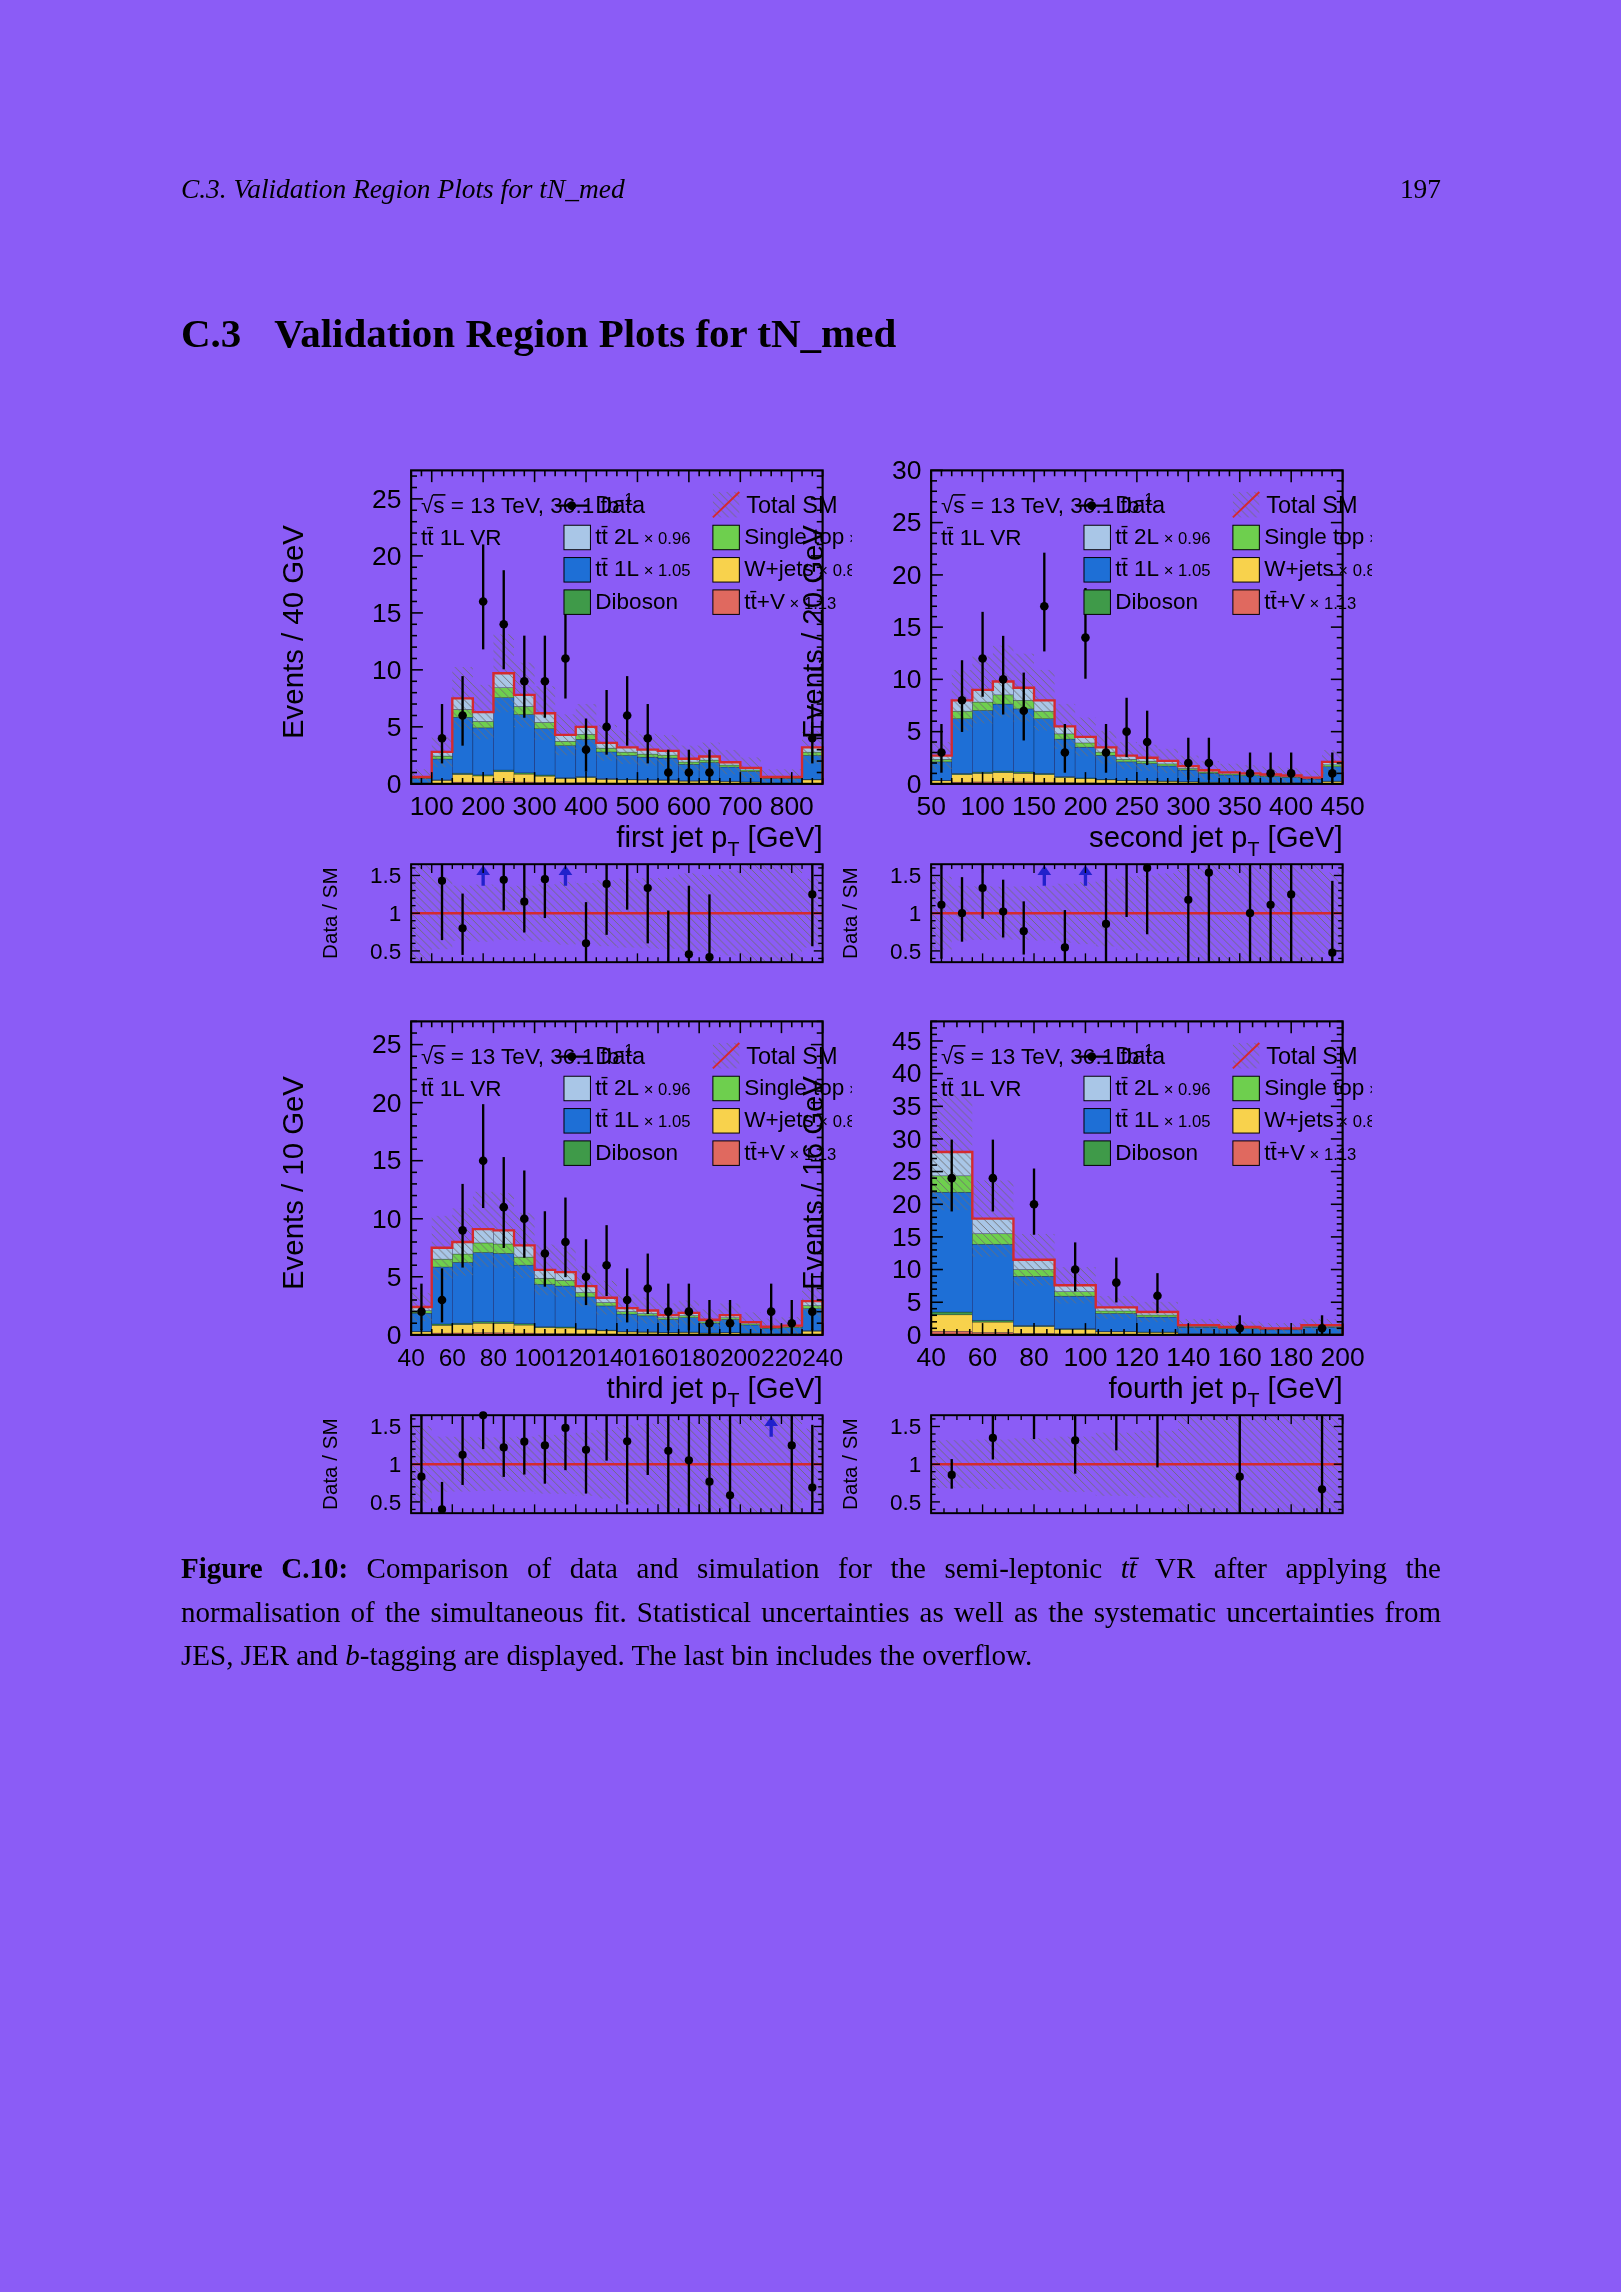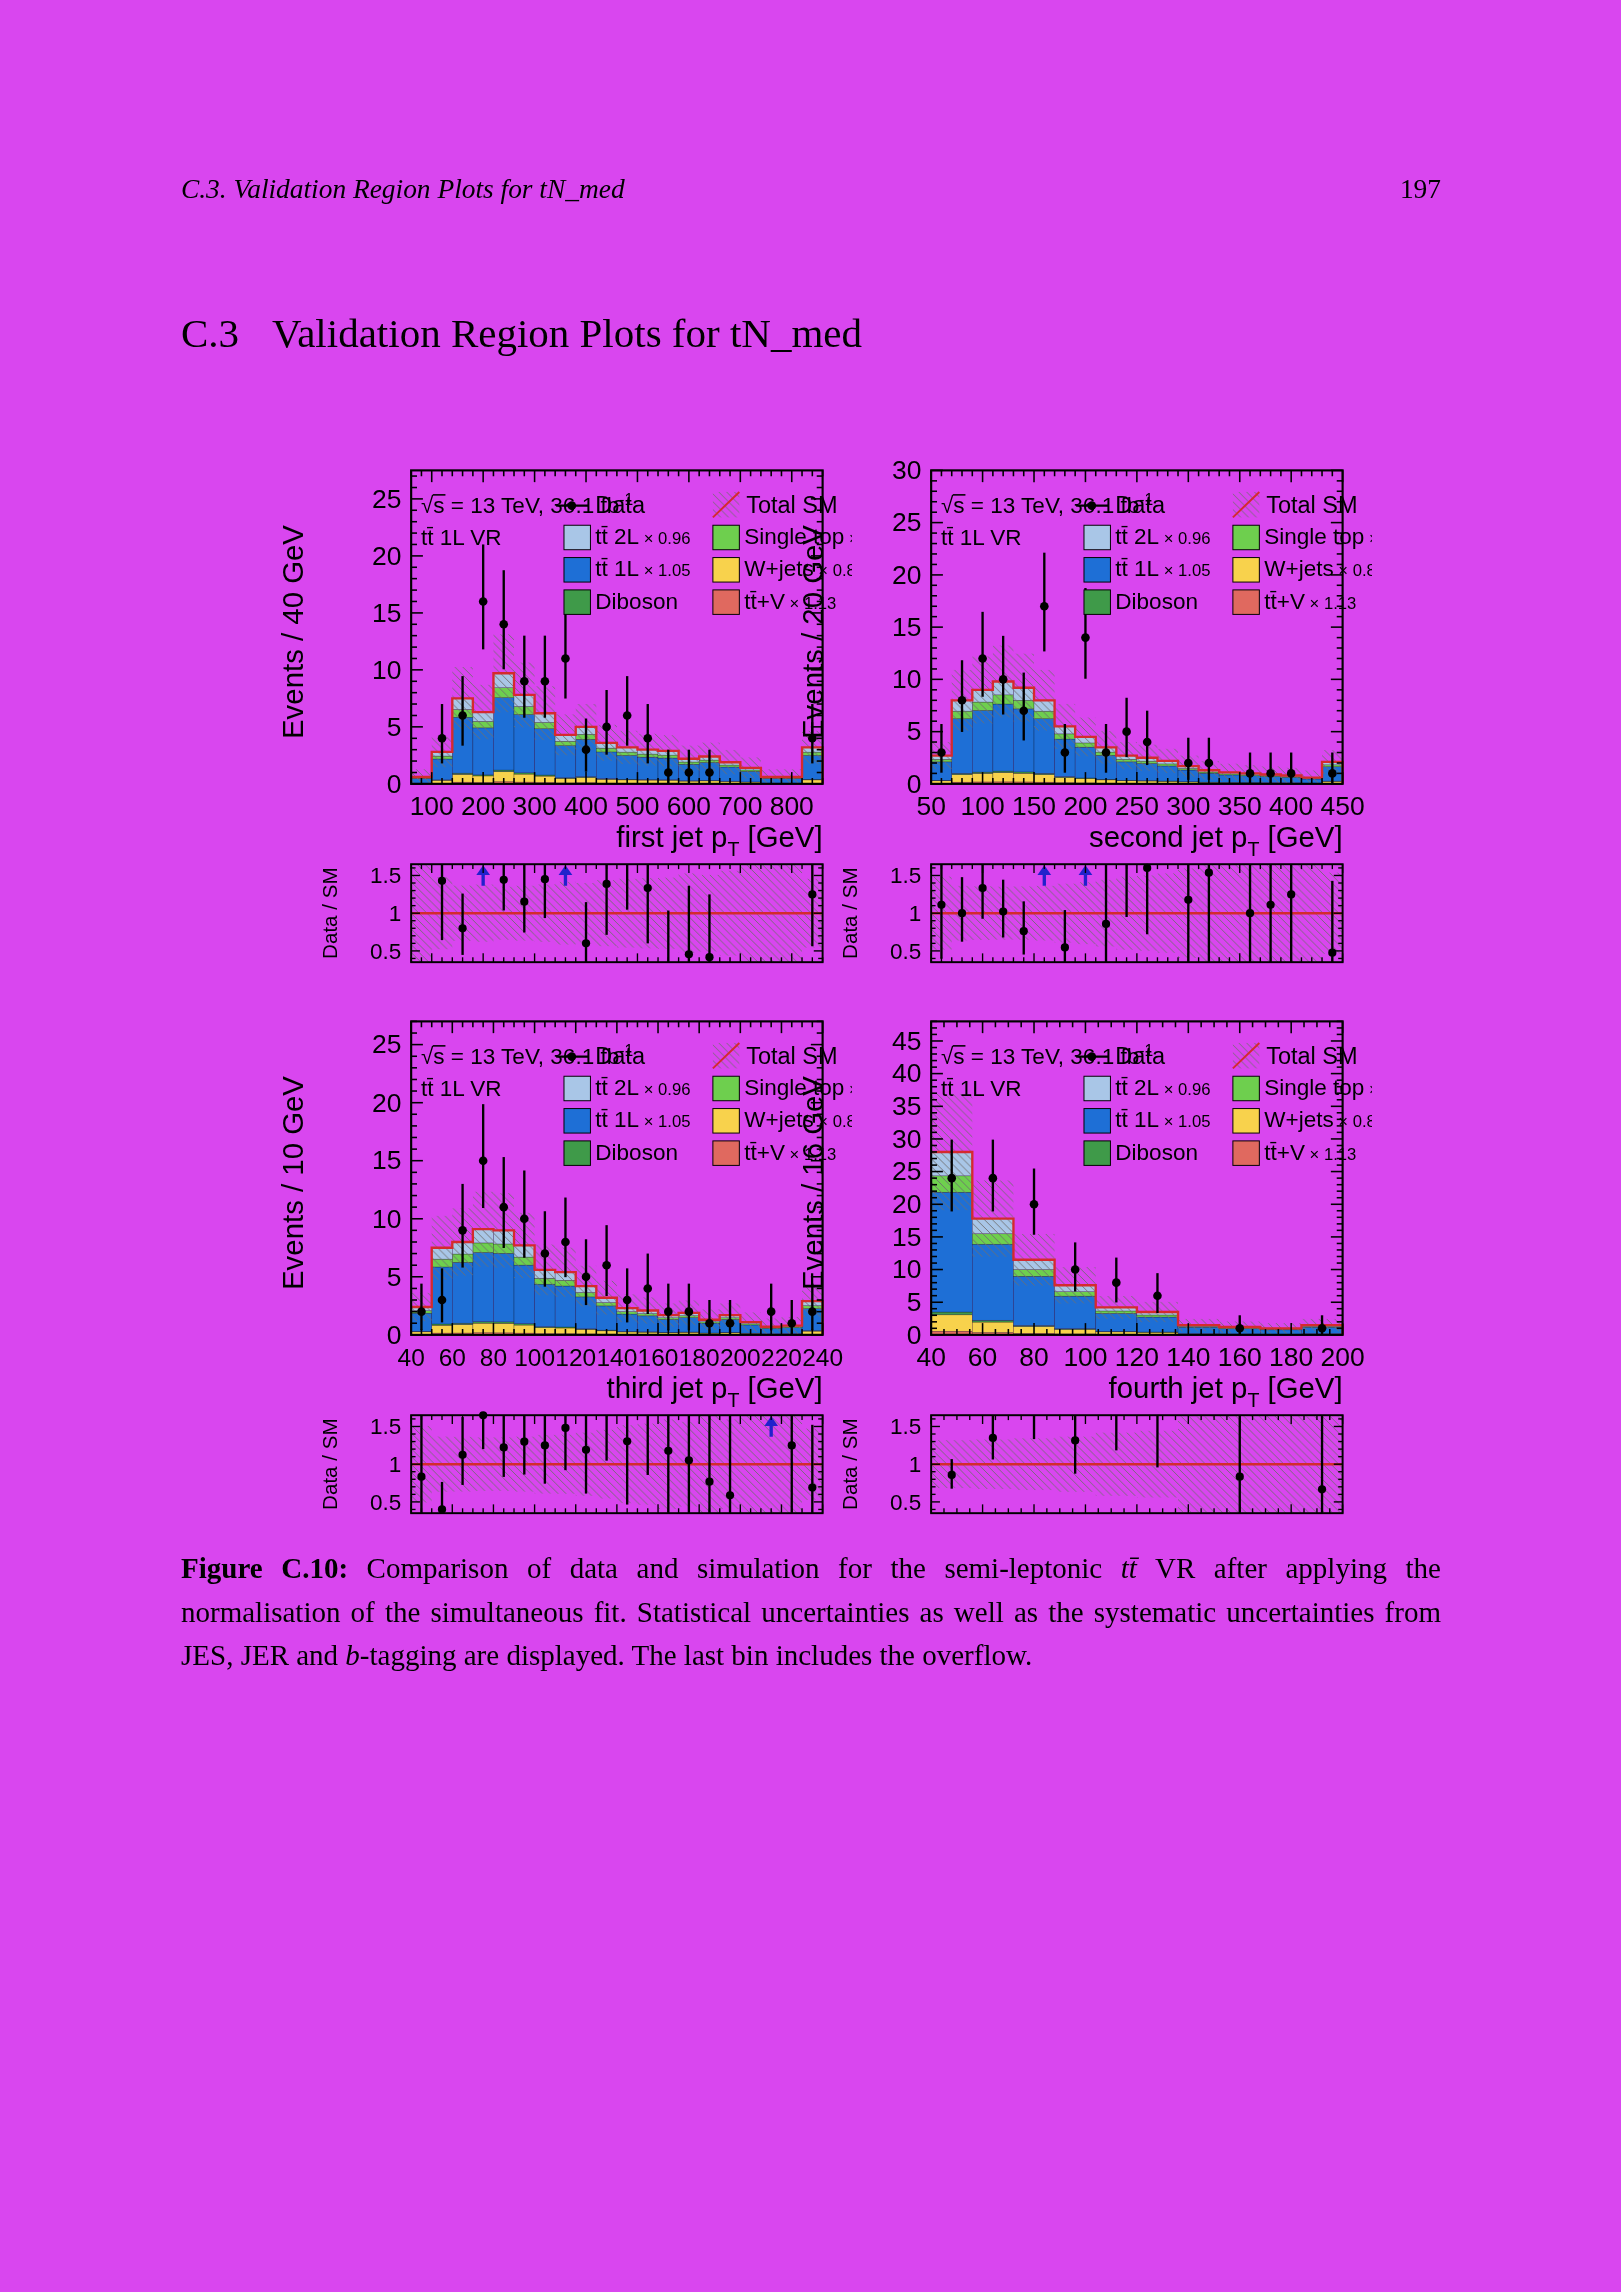--- a/index.html
+++ b/index.html
@@ -1,21 +1,21 @@
 <!DOCTYPE html>
 <html><head>
 <meta charset="utf-8">
 <style>
   html,body{margin:0;padding:0;background:#888;}
-  #page{position:relative;width:1621px;height:2293px;background:#d946ef;margin:0 auto;
+  #page{position:relative;width:1621px;height:2293px;background:#8b5cf6;margin:0 auto;
         font-family:"Liberation Serif", serif;color:#000;overflow:hidden;}
   #running-head{position:absolute;left:181px;top:174px;width:1260px;display:flex;
         justify-content:space-between;font-size:27.4px;}
   #running-head .rh-title{font-style:italic;}
-  #section-heading{position:absolute;left:181px;top:309px;font-weight:normal;font-size:41px;}
+  #section-heading{position:absolute;left:181px;top:309px;font-weight:bold;font-size:41px;}
   #section-heading .sec-num{margin-right:33px;}
   .subfig{position:absolute;width:578px;height:549px;}
   #sf0{left:274px;top:431px;} #sf1{left:794px;top:431px;}
   #sf2{left:274px;top:982px;} #sf3{left:794px;top:982px;}
   .subfig svg{display:block;}
   .subfig svg text{font-family:"Liberation Sans", sans-serif;fill:#000;}
   #caption{position:absolute;left:181px;top:1547px;width:1260px;font-size:29px;
         line-height:1.5;text-align:justify;}
   #caption .cap-label{font-weight:bold;}
   .ital{font-style:italic;margin-top:20px;}

